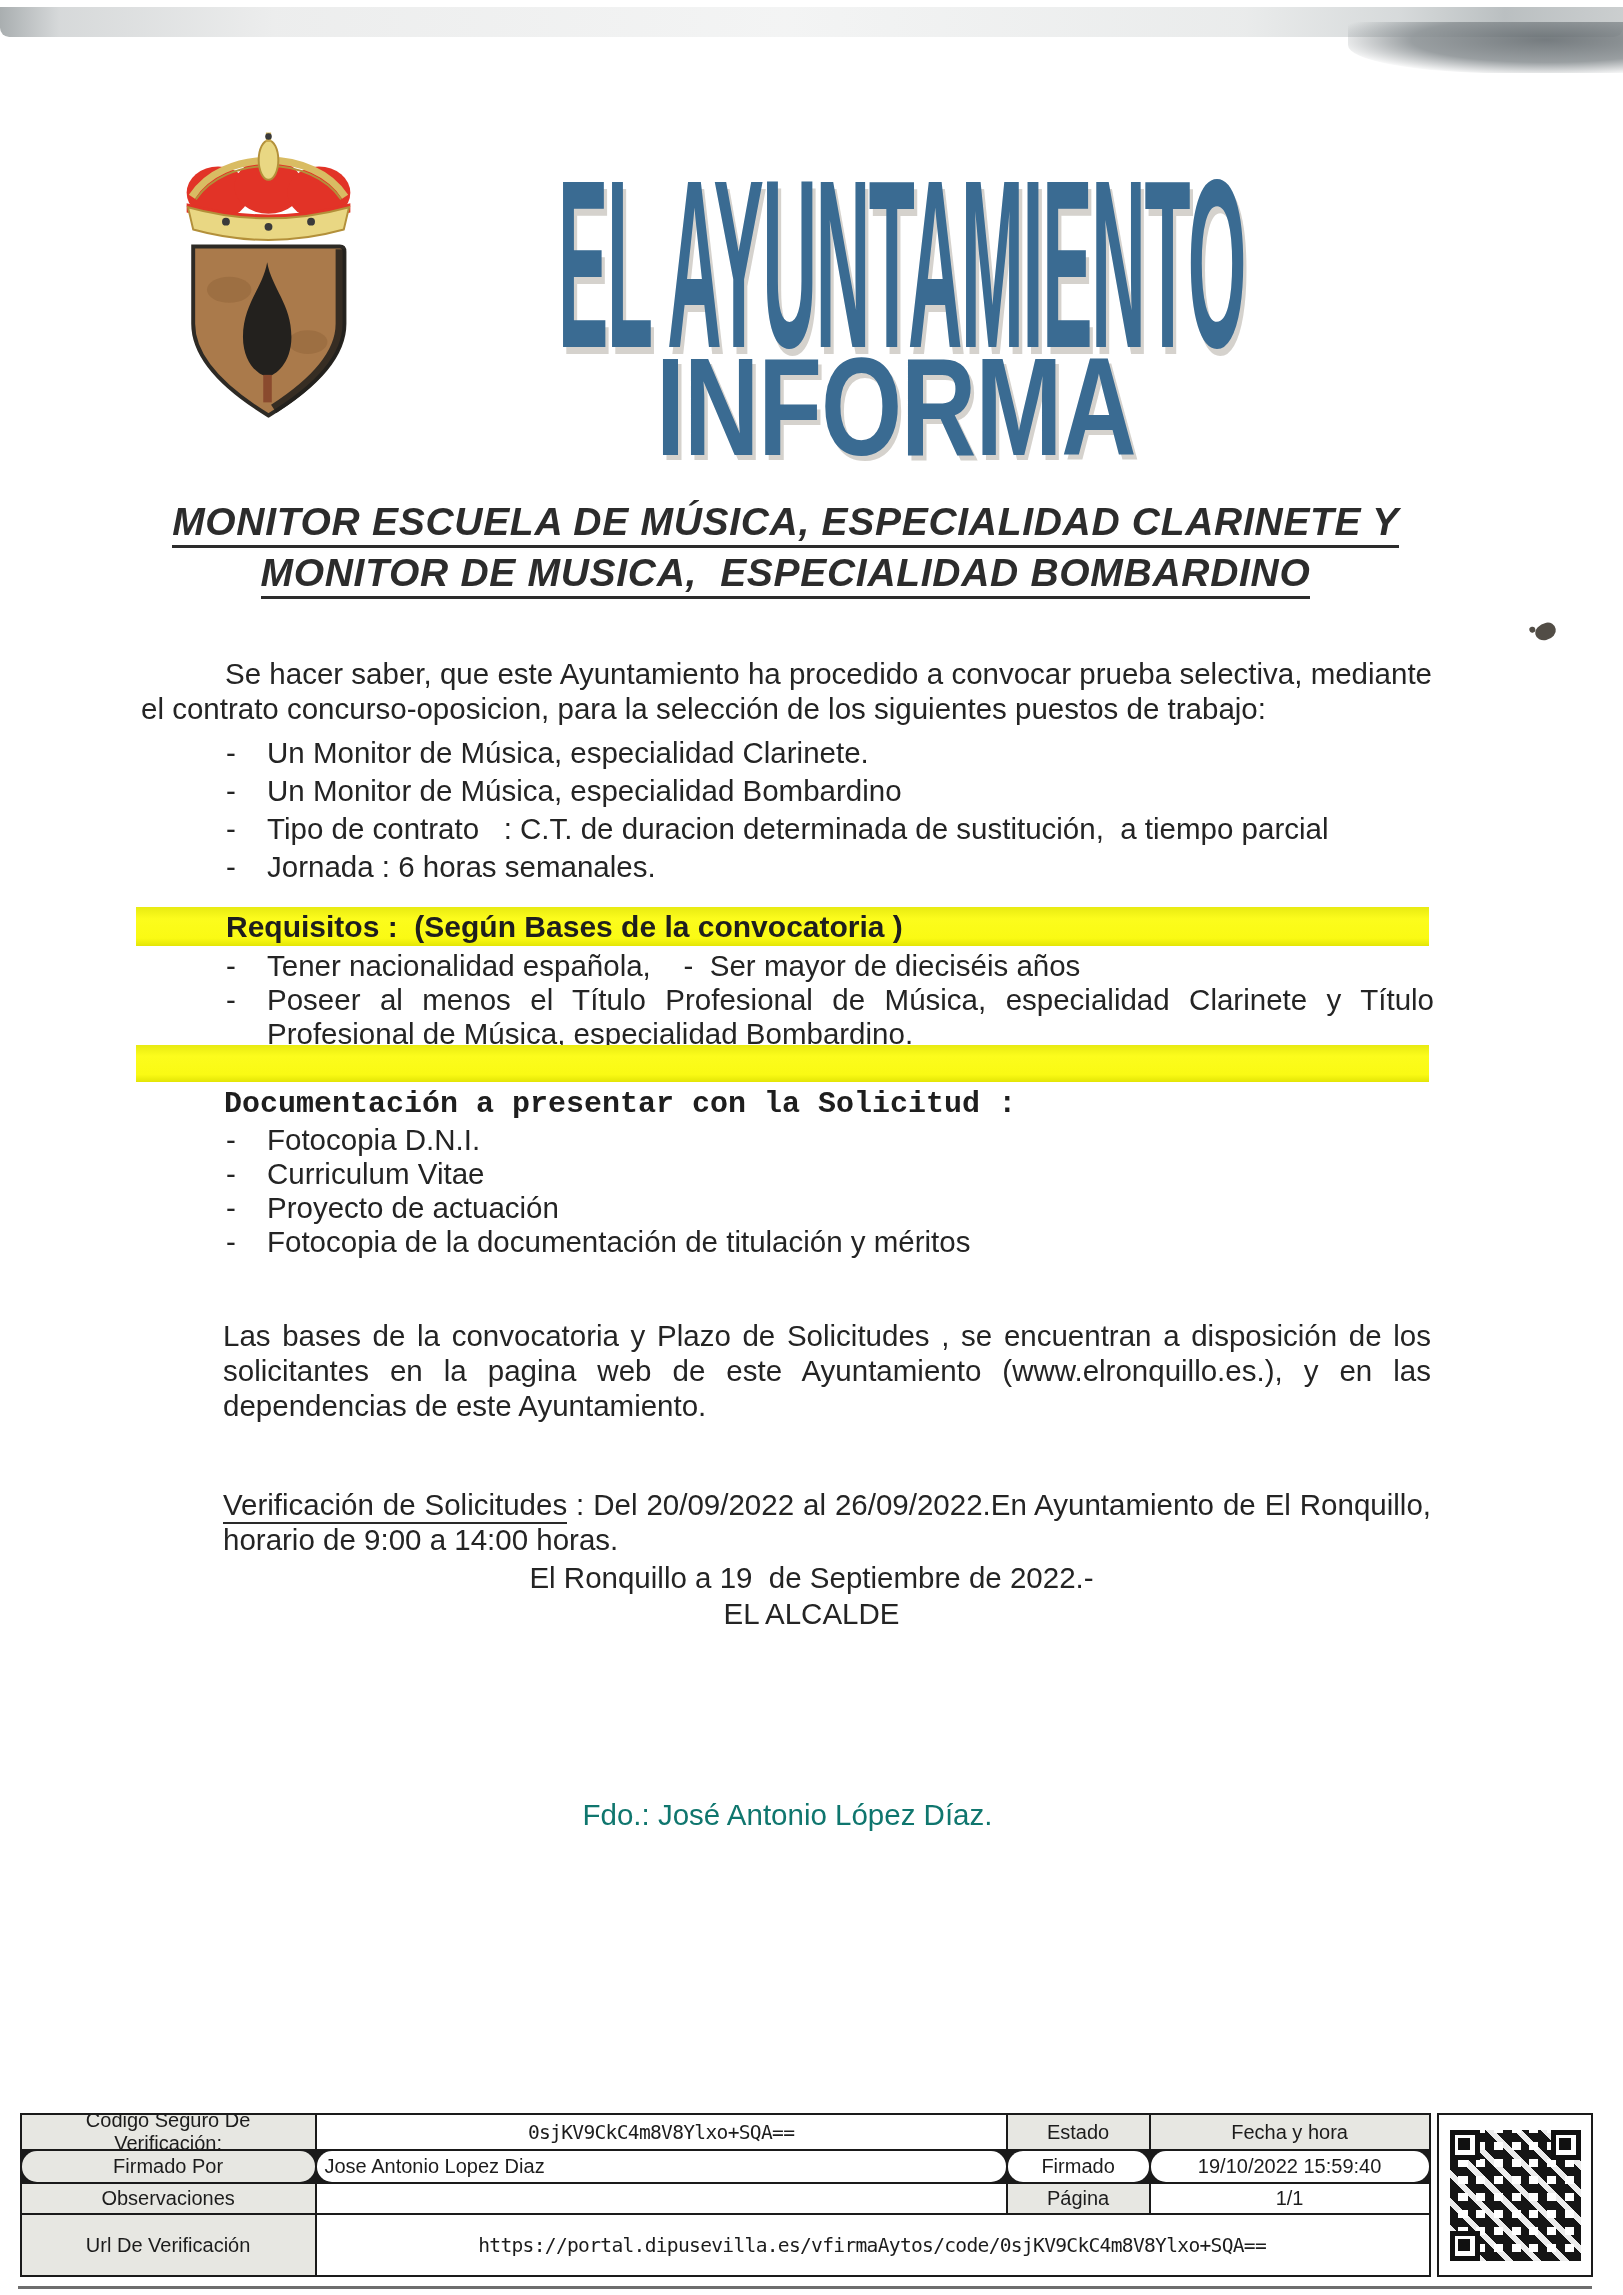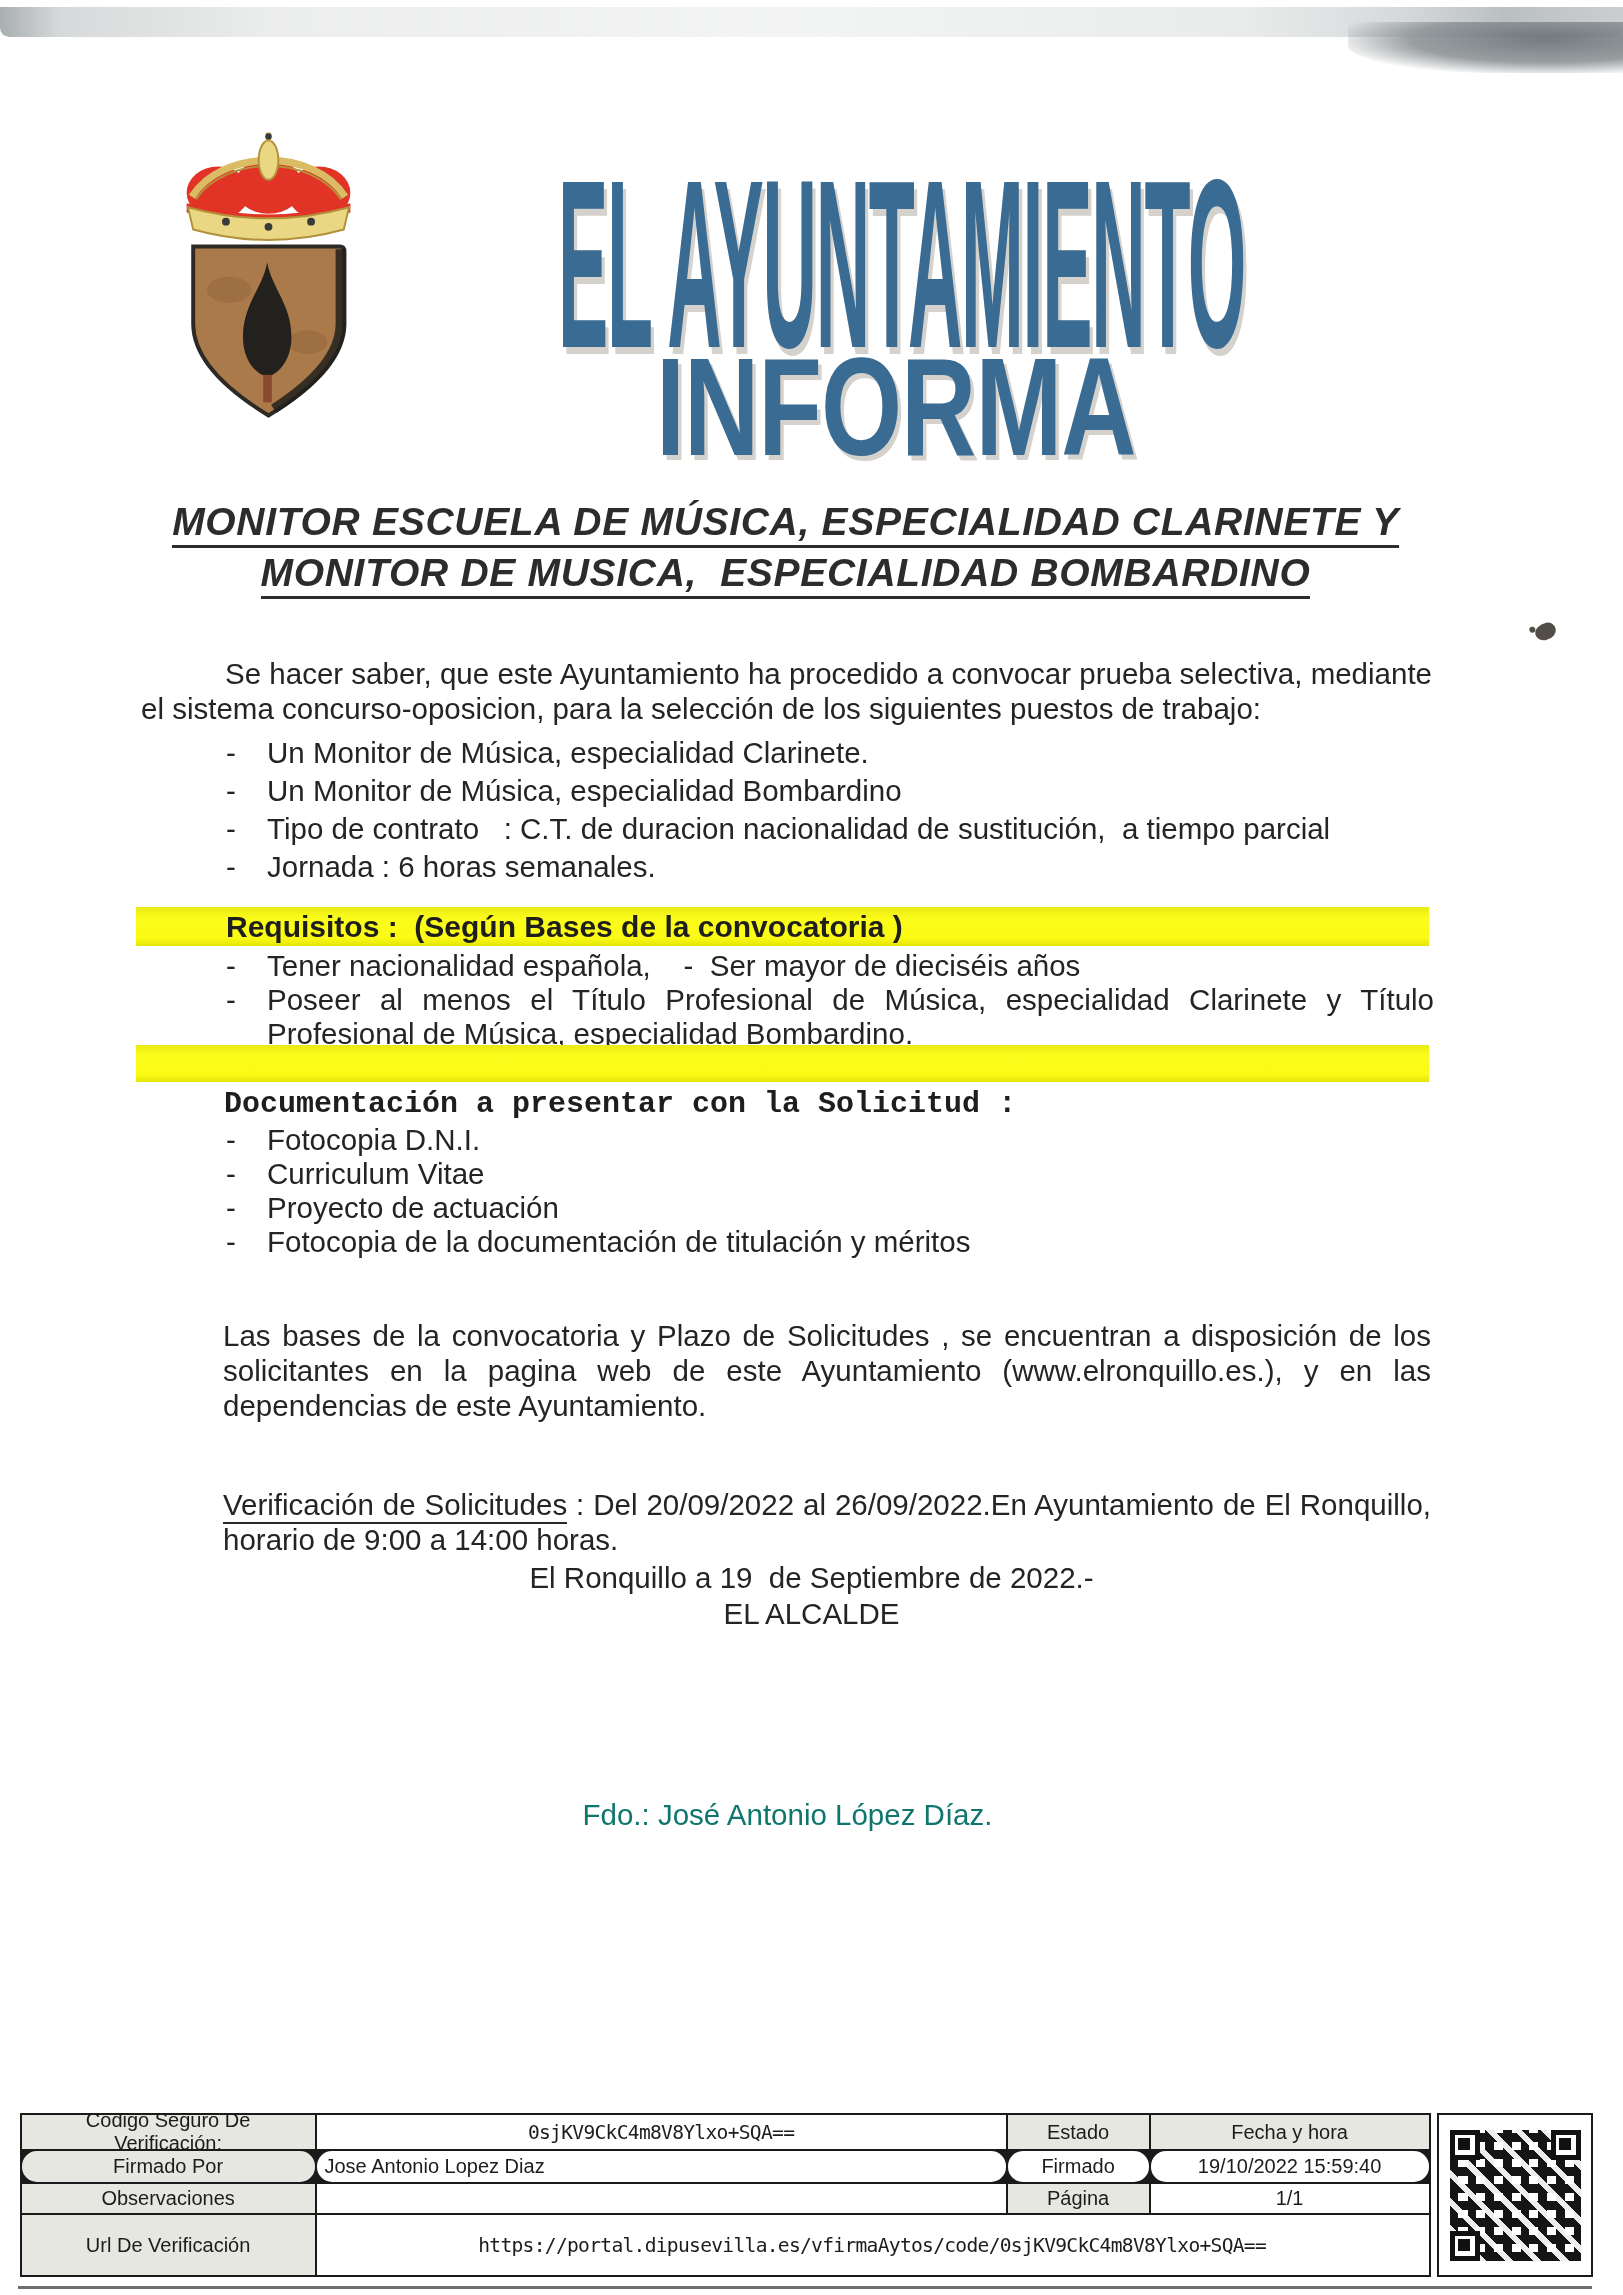--- a/index.html
+++ b/index.html
@@ -130,34 +130,34 @@
   <div>
     <div class="m-line m-line1" style="color:#3a6b92">EL AYUNTAMIENTO</div>
     <div class="m-line m-line2" style="color:#3a6b92">INFORMA</div>
   </div>
 
   <div class="doc-title">
     <div><span class="u">MONITOR ESCUELA DE MÚSICA, ESPECIALIDAD CLARINETE Y</span></div>
     <div><span class="u">MONITOR DE MUSICA,  ESPECIALIDAD BOMBARDINO</span></div>
   </div>
 
-  <p class="para para1">Se hacer saber, que este Ayuntamiento ha procedido a convocar prueba selectiva, mediante el sistema concurso-oposicion, para la selección de los siguientes puestos de trabajo:</p>
+  <p class="para para1">Se hacer saber, que este Ayuntamiento ha procedido a convocar prueba selectiva, mediante el contrato concurso-oposicion, para la selección de los siguientes puestos de trabajo:</p>
 
   <div class="blist b1">
     <div class="item">
         <span class="dash">-</span>
         <span class="txt">Un Monitor de Música, especialidad Clarinete.</span>
       </div>
     <div class="item">
         <span class="dash">-</span>
         <span class="txt">Un Monitor de Música, especialidad Bombardino</span>
       </div>
     <div class="item">
         <span class="dash">-</span>
-        <span class="txt presp">Tipo de contrato   : C.T. de duracion nacionalidad de sustitución,  a tiempo parcial</span>
+        <span class="txt presp">Tipo de contrato   : C.T. de duracion determinada de sustitución,  a tiempo parcial</span>
       </div>
     <div class="item">
         <span class="dash">-</span>
         <span class="txt">Jornada : 6 horas semanales.</span>
       </div>
   </div>
 
   <div class="hl hl1">
     <span>Requisitos :  (Según Bases de la convocatoria )</span>
   </div>

